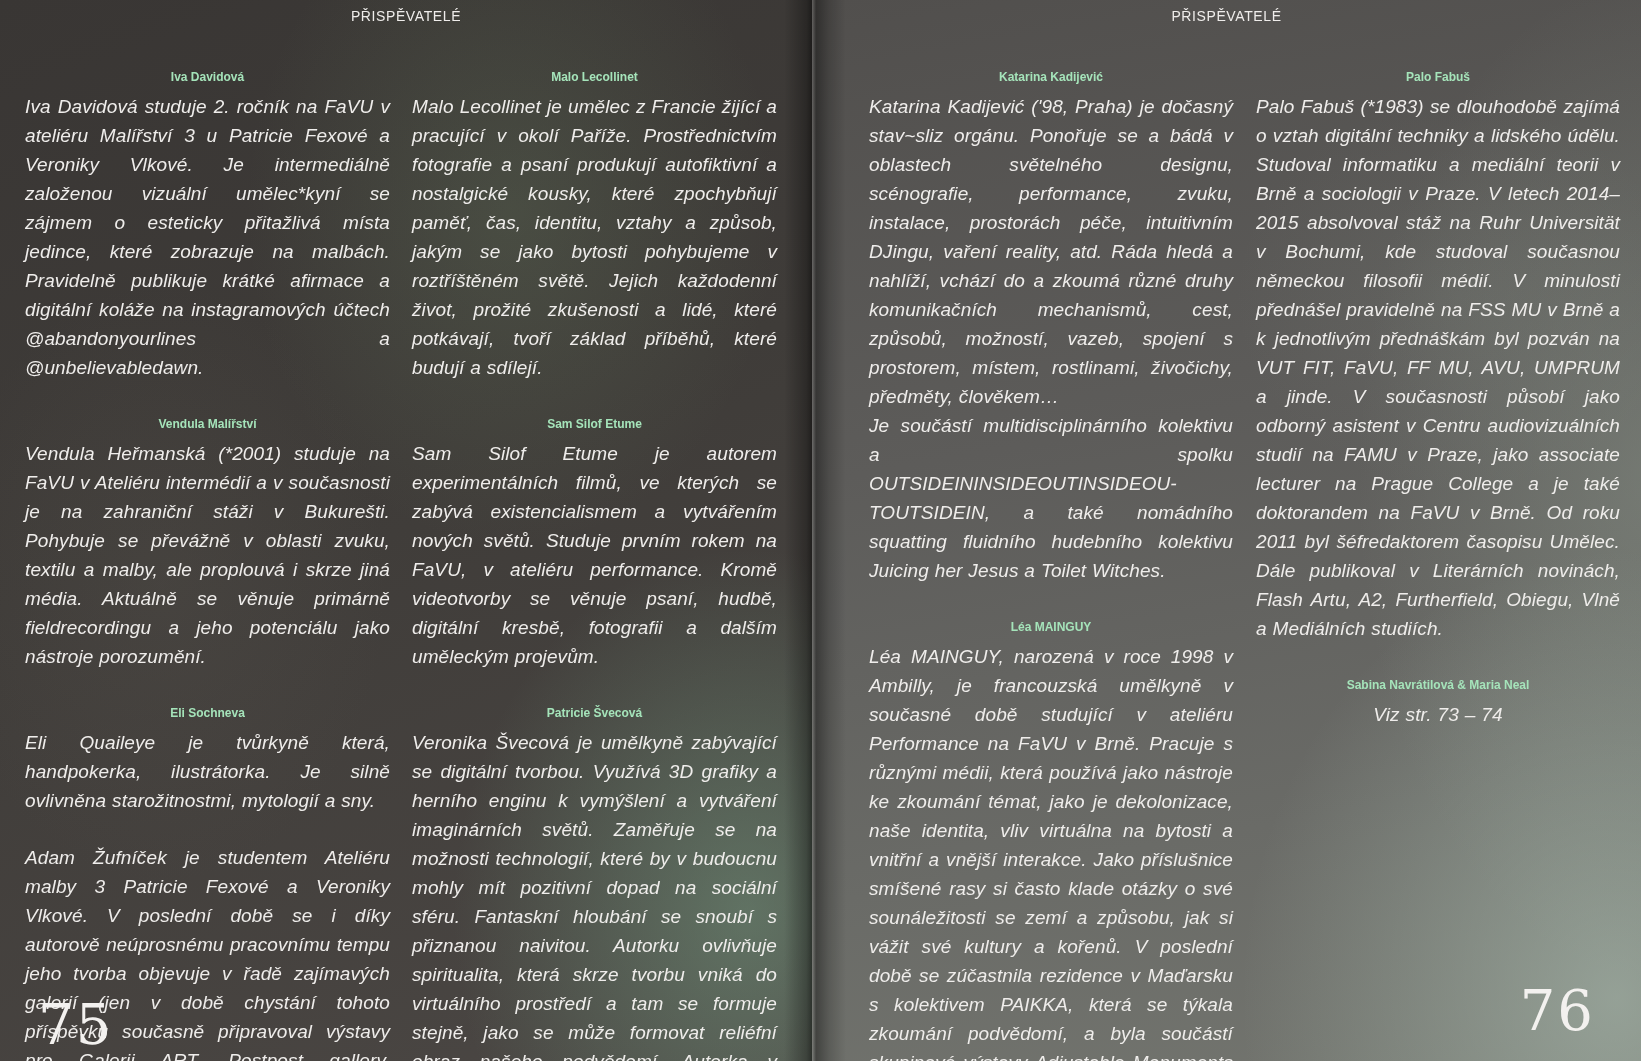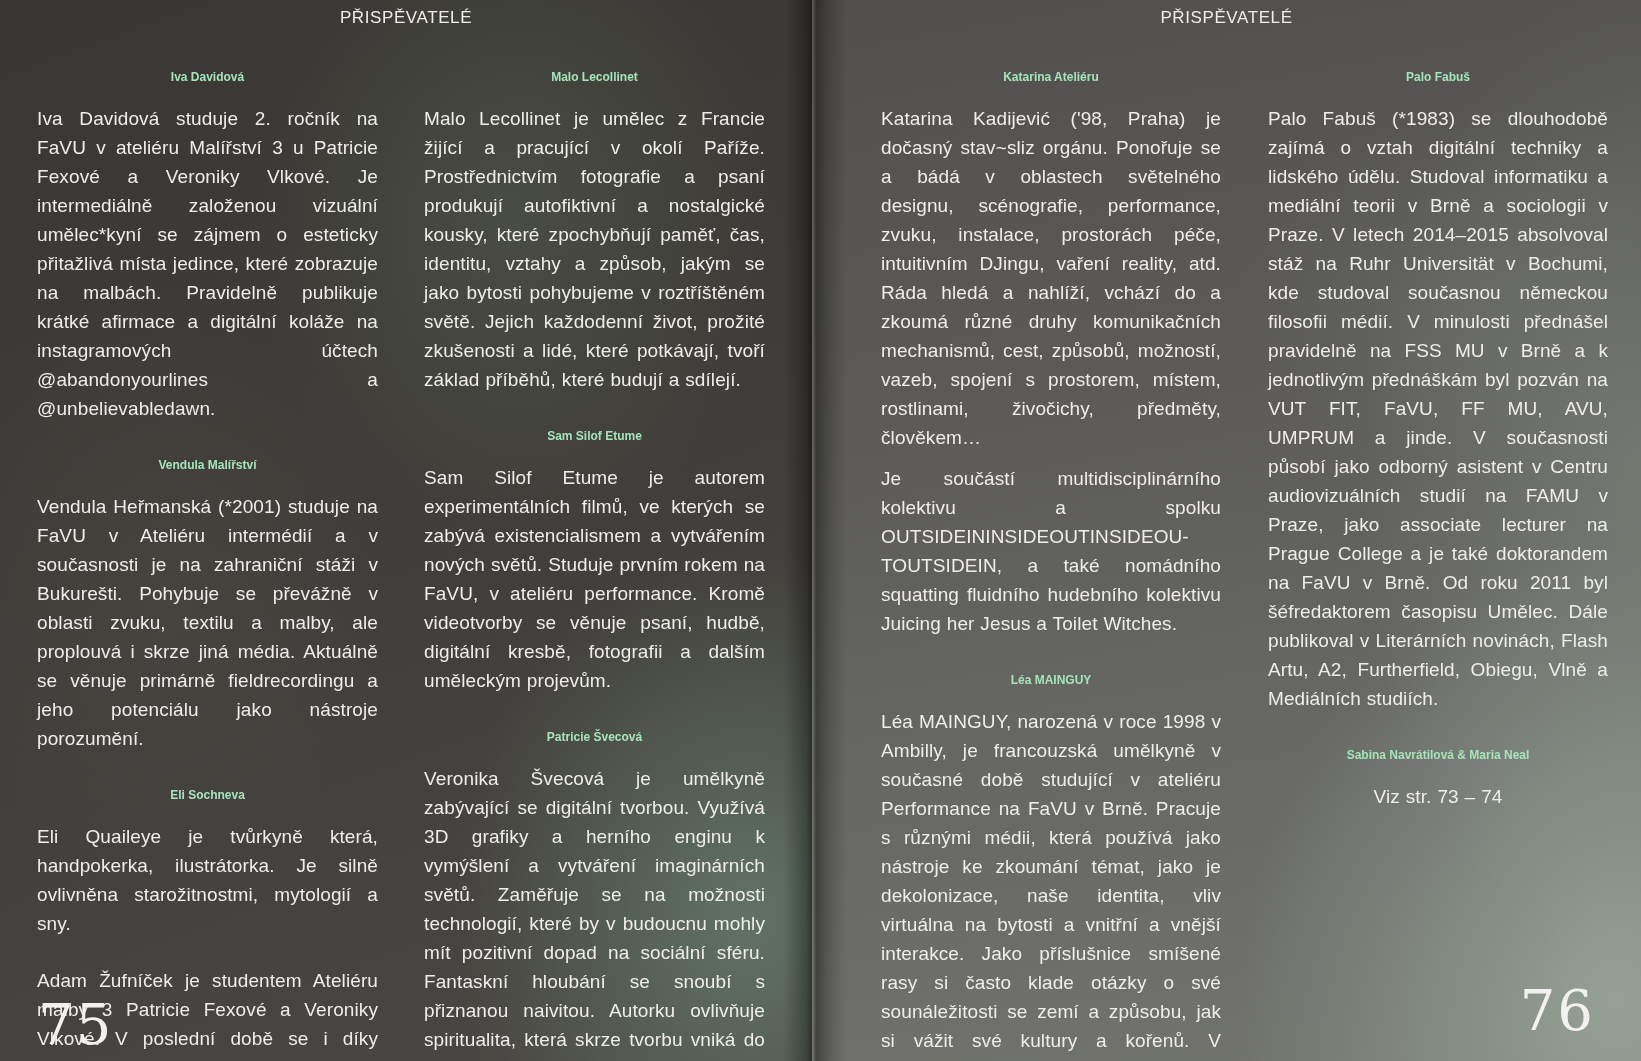--- a/index.html
+++ b/index.html
@@ -36,44 +36,45 @@
     pointer-events: none;
   }
   .page-right::before {
     content: ""; position: absolute; top: 0; left: 0; width: 34px; height: 100%;
     background: linear-gradient(90deg, rgba(255,255,255,0.10) 0%, rgba(0,0,0,0.40) 12%, rgba(0,0,0,0.18) 50%, rgba(0,0,0,0) 100%);
     pointer-events: none;
   }
   .page-header {
     position: absolute; top: 8px; left: 0; width: 100%;
     text-align: center;
-    font-size: 17px; letter-spacing: 0.6px;
+    font-size: 14px; letter-spacing: 0.6px;
     color: #efedeb;
   }
   .columns {
     position: absolute; top: 63px;
     display: flex;
   }
   .page-left .columns { left: 25px; width: 752px; gap: 22px; }
   .page-right .columns { left: 57px; width: 751px; gap: 23px; }
   .col { flex: 1; min-width: 0; }
   .section { margin: 0 0 28px 0; }
   .heading {
     margin: 0; padding: 0;
     font-size: 12px; line-height: 29px; font-weight: bold;
     text-align: center;
     color: #a5e4ba;
   }
   .bio {
-    margin: 12px; padding: 0;
+    margin: 0; padding: 0;
     font-size: 19px; line-height: 29px;
     text-align: justify;
     color: #efedeb;
     letter-spacing: 0.1px;
     word-spacing: 0.5px;
+    font-style: italic;
   }
   .bio.plain { text-align: center; }
   .page-number {
     position: absolute;
     font-family: "DejaVu Serif", serif;
     font-weight: normal;
     font-size: 56px;
     color: #f3f1ef;
     letter-spacing: 2px;
   }
@@ -121,21 +122,21 @@
       </div>
     </div>
     <div class="page-number page-number-left">75</div>
   </section>
 
   <section class="page page-right">
     <div class="page-header">PŘISPĚVATELÉ</div>
     <div class="columns">
       <div class="col">
         <article class="section">
-          <h3 class="heading">Katarina Ateliéru</h3>
+          <h3 class="heading">Katarina Kadijević</h3>
           <p class="bio">Katarina Kadijević ('98, Praha) je dočas­ný stav~sliz orgánu. Ponořuje se a bádá v oblastech světelného designu, scénografie, performance, zvuku, instalace, prostorách péče, intuitivním DJingu, vaření reality, atd. Ráda hledá a nahlíží, vchází do a zkoumá různé druhy komunikačních mechanismů, cest, způsobů, možností, vazeb, spojení s prostorem, místem, rostlinami, živočichy, předměty, člověkem…</p>
           <p class="bio">Je součástí multidisciplinárního kolektivu a spolku OUTSIDEININSIDEOUTINSIDEOU­TOUTSIDEIN, a také nomádního squatting fluidního hudebního kolektivu Juicing her Je­sus a Toilet Witches.</p>
         </article>
         <article class="section">
           <h3 class="heading">Léa MAINGUY</h3>
           <p class="bio">Léa MAINGUY, narozená v roce 1998 v Ambilly, je francouzská umělkyně v současné době studující v ateliéru Performance na FaVU v Brně. Pracuje s různými médii, která používá jako nástroje ke zkoumání témat, jako je dekolonizace, naše identita, vliv virtuálna na bytosti a vnitřní a vnější interakce. Jako příslušnice smíšené rasy si často klade otázky o své sounáležitosti se zemí a způsobu, jak si vážit své kultury a kořenů. V poslední době se zúčastnila rezidence v Maďarsku s kolektivem PAIKKA, která se týkala zkoumání podvědomí, a byla součástí skupinové výstavy Adjustable Monuments ve Philara Collection v německém Düsseldorfu. Je také členkou českého kolektivu Agronaut*, jehož základem výzkumu je ekologie, výzkum těla a performance.</p>
         </article>
       </div>
       <div class="col">
         <article class="section">

